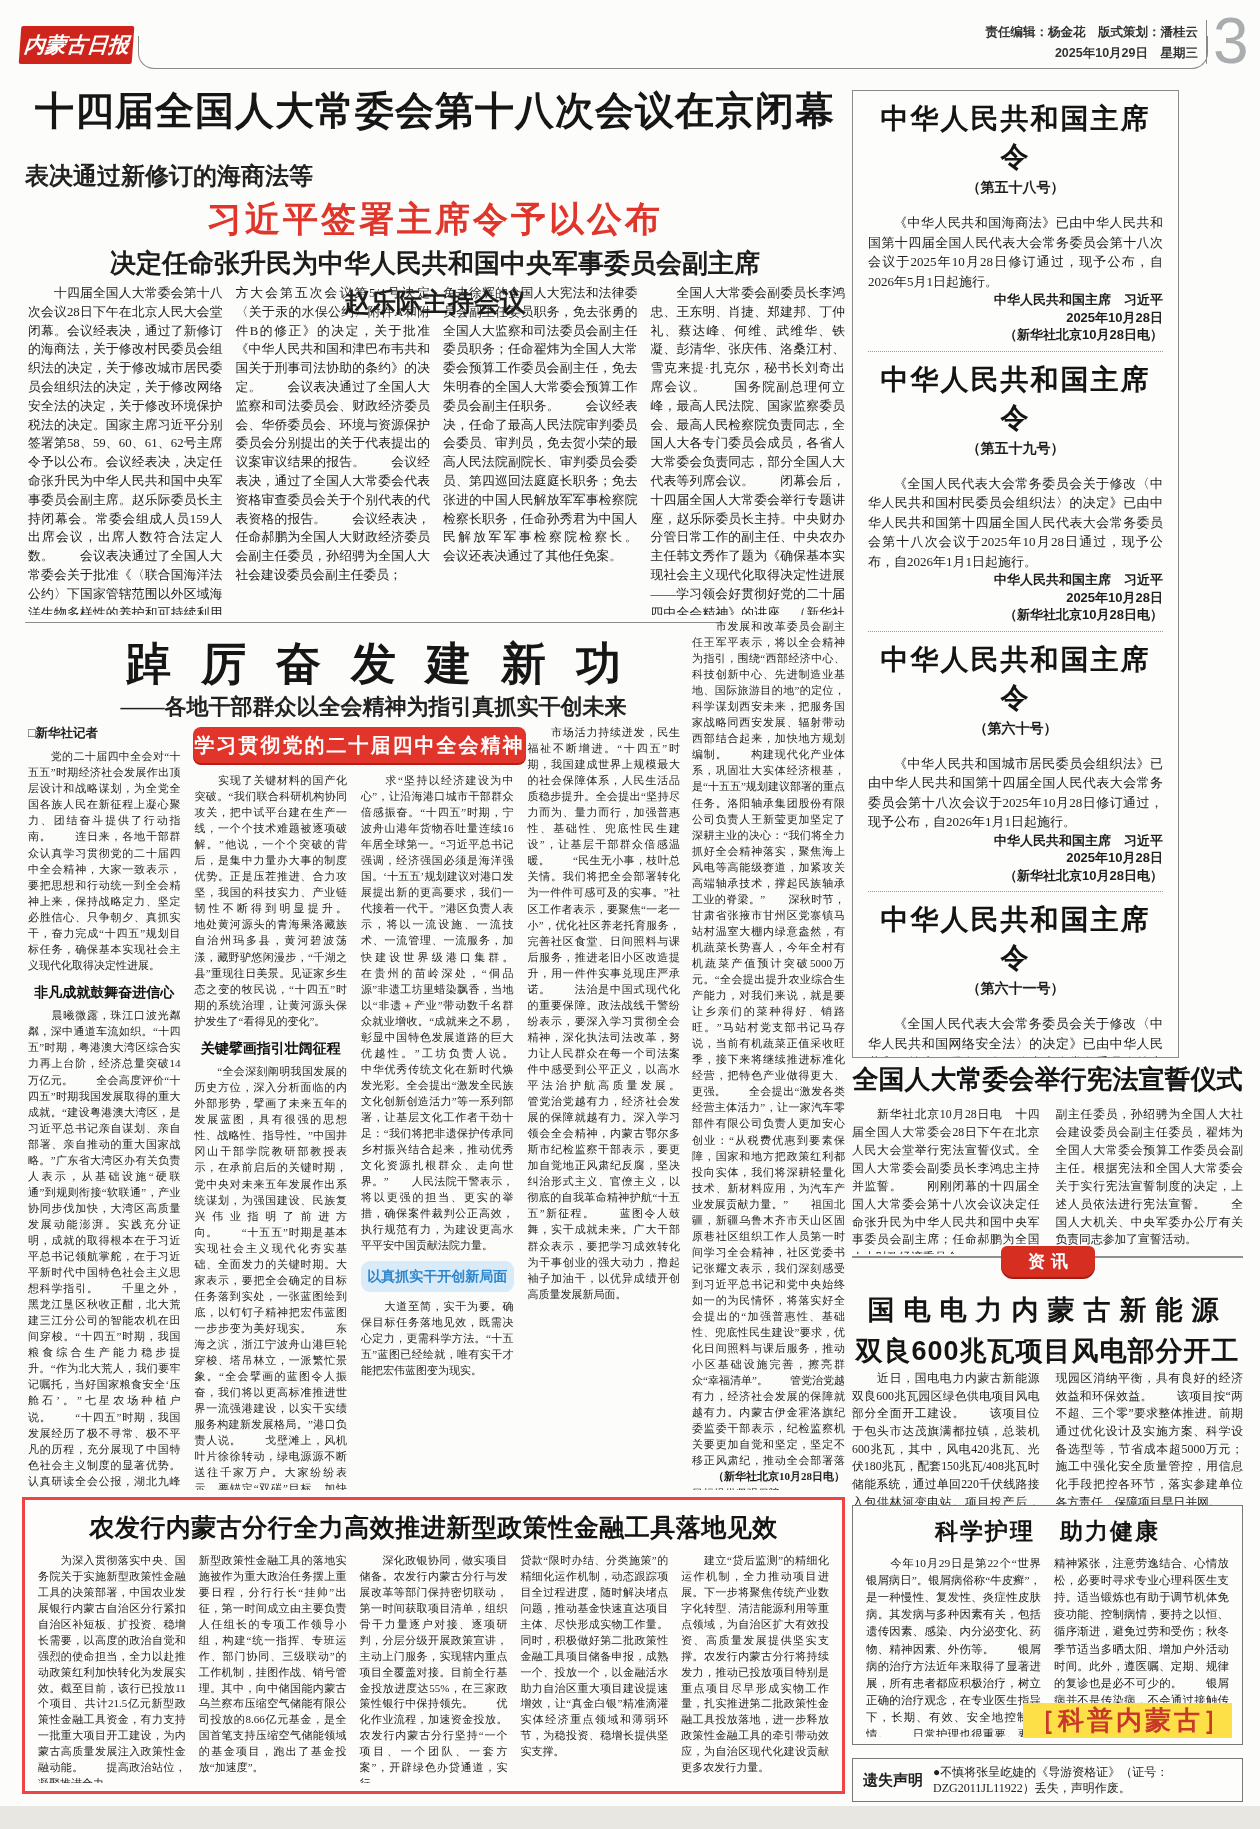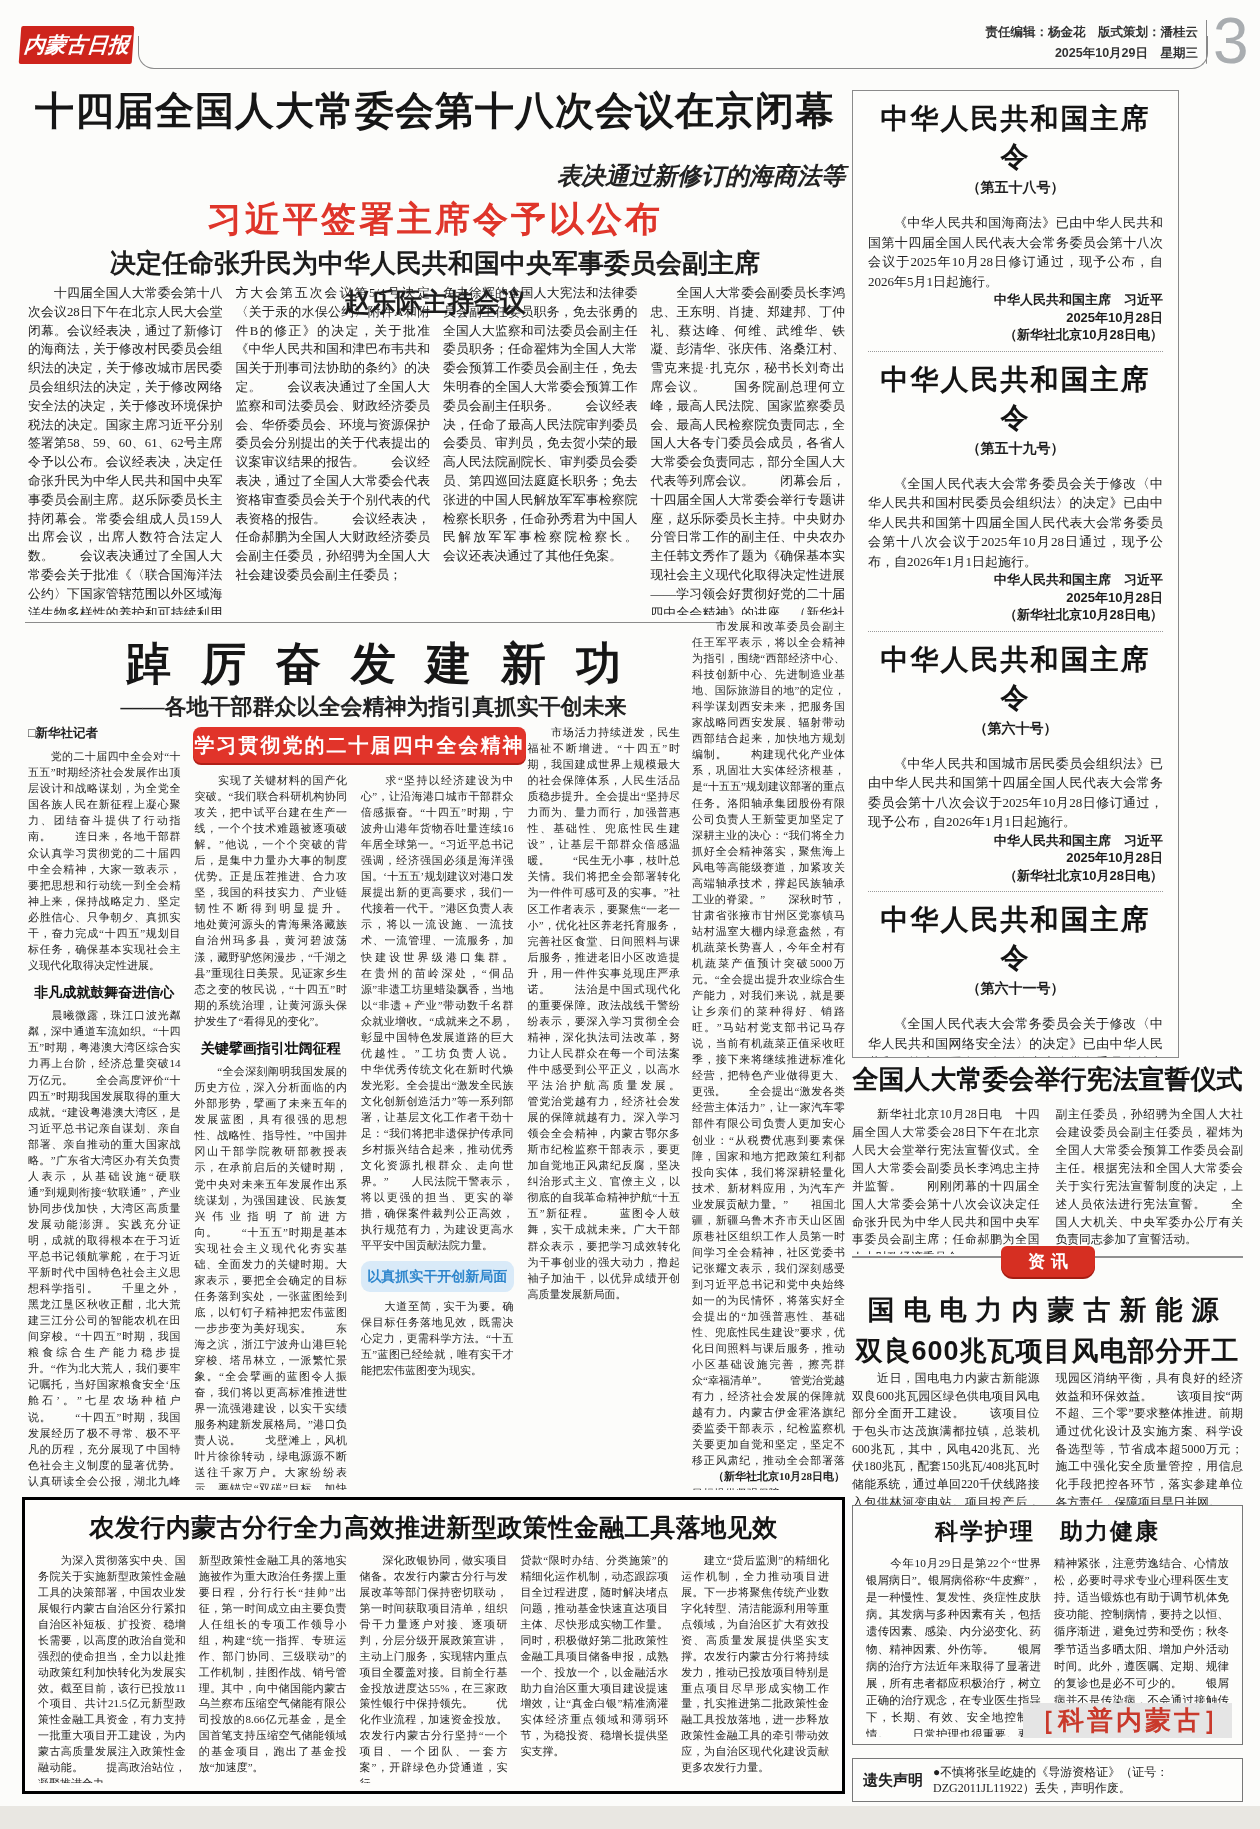--- a/index.html
+++ b/index.html
@@ -13,22 +13,22 @@
   .masthead{left:20px;top:26px;width:113px;height:38px;background:#ce241c;border-radius:2px;
             color:#fff;font-weight:bold;font-style:italic;font-size:21px;line-height:38px;text-align:center;
             font-family:"Liberation Serif","DejaVu Serif",serif;letter-spacing:0px;transform:skewX(-4deg);}
   .frame{left:138px;top:36px;width:1068px;height:32px;border:1.6px solid #8a8a8a;border-top:none;
          border-bottom-left-radius:16px;border-bottom-right-radius:16px;}
   .sectitle{left:440px;top:24px;width:180px;font-size:40px;font-weight:bold;letter-spacing:12px;text-align:center;color:#111;}
   .edinfo{left:880px;top:22px;width:318px;text-align:right;font-size:12.5px;font-weight:bold;color:#333;line-height:1.7;}
   .pgnum{left:1213px;top:4px;font-size:64px;color:#a9adb0;font-weight:500;}
   
   .a1h1{left:25px;top:84px;width:820px;font-size:39px;font-weight:bold;letter-spacing:1px;text-align:center;color:#161616;}
-  .a1d1{left:25px;top:160px;width:820px;font-size:24px;font-weight:bold;text-align:right;color:#222;
-        font-family:"Liberation Serif","DejaVu Serif",serif;font-style:italic;}
+  .a1d1{left:25px;top:160px;width:820px;font-size:24px;font-weight:bold;text-align:left;color:#222;
+        font-family:"Liberation Serif","DejaVu Serif",serif;}
   .a1red{left:25px;top:196px;width:820px;font-size:35px;font-weight:bold;letter-spacing:3px;text-align:center;color:#df352a;}
   .a1body{left:28px;top:284px;width:817px;height:331px;overflow:hidden;display:flex;gap:13px;}
   .a1body .col{flex:1;font-size:12.8px;line-height:1.47;color:#222;}
   .hr1{left:25px;top:622px;width:697px;border-top:1.6px solid #8b8b8b;height:0;}
   
   .m-h{left:25px;top:634px;width:697px;font-size:45px;font-weight:bold;letter-spacing:30px;text-indent:30px;text-align:center;color:#161616;}
   .m-sub{left:25px;top:692px;width:697px;font-size:22px;font-weight:bold;text-align:center;color:#222;
          font-family:"Liberation Serif","DejaVu Serif",serif;}
   .banner{left:193px;top:727px;width:333px;height:36px;background:#e1342a;border-radius:8px;color:#fff;
           font-size:20px;font-weight:bold;letter-spacing:2px;line-height:36px;text-align:center;
@@ -36,21 +36,21 @@
   .mbody{left:28px;top:724px;width:652px;height:766px;overflow:hidden;display:flex;gap:14px;}
   .mbody .col{flex:1;font-size:11px;line-height:1.46;color:#242424;}
   .mbody .pt{padding-top:48px;}
   .byline{font-size:12.5px;font-weight:bold;margin-bottom:6px;font-family:"Liberation Sans",sans-serif;}
   .msub{font-weight:bold;font-size:14px;text-align:center;margin:9px 0 5px;font-family:"Liberation Sans",sans-serif;color:#111;}
   .bluebox{margin:8px auto 6px;background:#d9eaf8;color:#2e86cc;font-weight:bold;font-size:14px;
            padding:5px 4px;border-radius:9px;text-align:center;font-family:"Liberation Sans",sans-serif;}
   .mcol5{left:692px;top:618px;width:153px;height:872px;overflow:hidden;font-size:11px;line-height:1.46;color:#242424;}
   .mwire{left:692px;top:1468px;width:153px;background:#fcfcfa;font-size:11px;font-weight:bold;text-align:right;line-height:1.5;}
   
-  .fundbox{left:22px;top:1497px;width:823px;height:297px;border:3px solid #000000;background:#fefdfb;box-sizing:border-box;}
+  .fundbox{left:22px;top:1497px;width:823px;height:297px;border:3px solid #ef4444;background:#fefdfb;box-sizing:border-box;}
   .fund-h{margin-top:11px;text-align:center;font-size:25px;font-weight:bold;color:#141414;letter-spacing:0.5px;}
   .fund-cols{margin:9px 13px 0;height:230px;overflow:hidden;display:flex;gap:13px;}
   .fund-cols .col{flex:1;font-size:11px;line-height:1.45;color:#242424;}
   
   .decrees{left:852px;top:90px;width:327px;height:968px;border:1.6px solid #8a8a8a;box-sizing:border-box;
            padding:0 15px;overflow:hidden;background:#fdfdfb;}
   .decree{padding:9px 0 7px;border-bottom:1.6px dotted #9a9a9a;}
   .decree:last-child{border-bottom:none;}
   .d-title{text-align:center;font-size:28px;font-weight:bold;letter-spacing:2px;color:#141414;}
   .d-num{text-align:center;font-size:14px;font-weight:bold;margin-top:3px;}
@@ -67,21 +67,21 @@
   .gd-h .l1{font-size:27px;letter-spacing:9px;}
   .gd-h .l2{font-size:27px;letter-spacing:1px;margin-top:5px;}
   .gd-cols{left:852px;top:1370px;width:391px;height:188px;overflow:hidden;display:flex;gap:16px;}
   .gd-cols .col{flex:1;font-size:11.8px;line-height:1.5;color:#222;}
   .gd-author{text-align:right;font-weight:bold;margin-top:4px;}
   .healthbox{left:852px;top:1505px;width:391px;height:240px;border:1.6px solid #777;box-sizing:border-box;
              padding:10px 13px;background:#fdfdfb;}
   .hl-h{text-align:center;font-size:23px;font-weight:bold;letter-spacing:2px;color:#141414;}
   .hl-cols{margin-top:8px;height:182px;overflow:hidden;display:flex;gap:13px;}
   .hl-cols .col{flex:1;font-size:11.4px;line-height:1.5;color:#222;}
-  .kepu{position:absolute;right:10px;bottom:6px;background:#e5e5e5;color:#c9392b;font-size:26px;
+  .kepu{position:absolute;right:10px;bottom:6px;background:#fde047;color:#c9392b;font-size:26px;
         font-weight:bold;letter-spacing:3px;padding-left:6px;}
   .lostbox{left:852px;top:1758px;width:391px;height:44px;border:1.6px solid #777;box-sizing:border-box;
            display:flex;align-items:center;gap:10px;padding:0 10px;background:#fdfdfb;}
   .lost-label{font-size:15px;font-weight:bold;white-space:nowrap;}
   .lost-text{font-size:12px;line-height:1.35;color:#222;}
   .vline{left:1206px;top:20px;width:0;height:44px;border-left:1.6px solid #8a8a8a;border-bottom-left-radius:10px;}
 </style>
 </head>
 <body>
 

